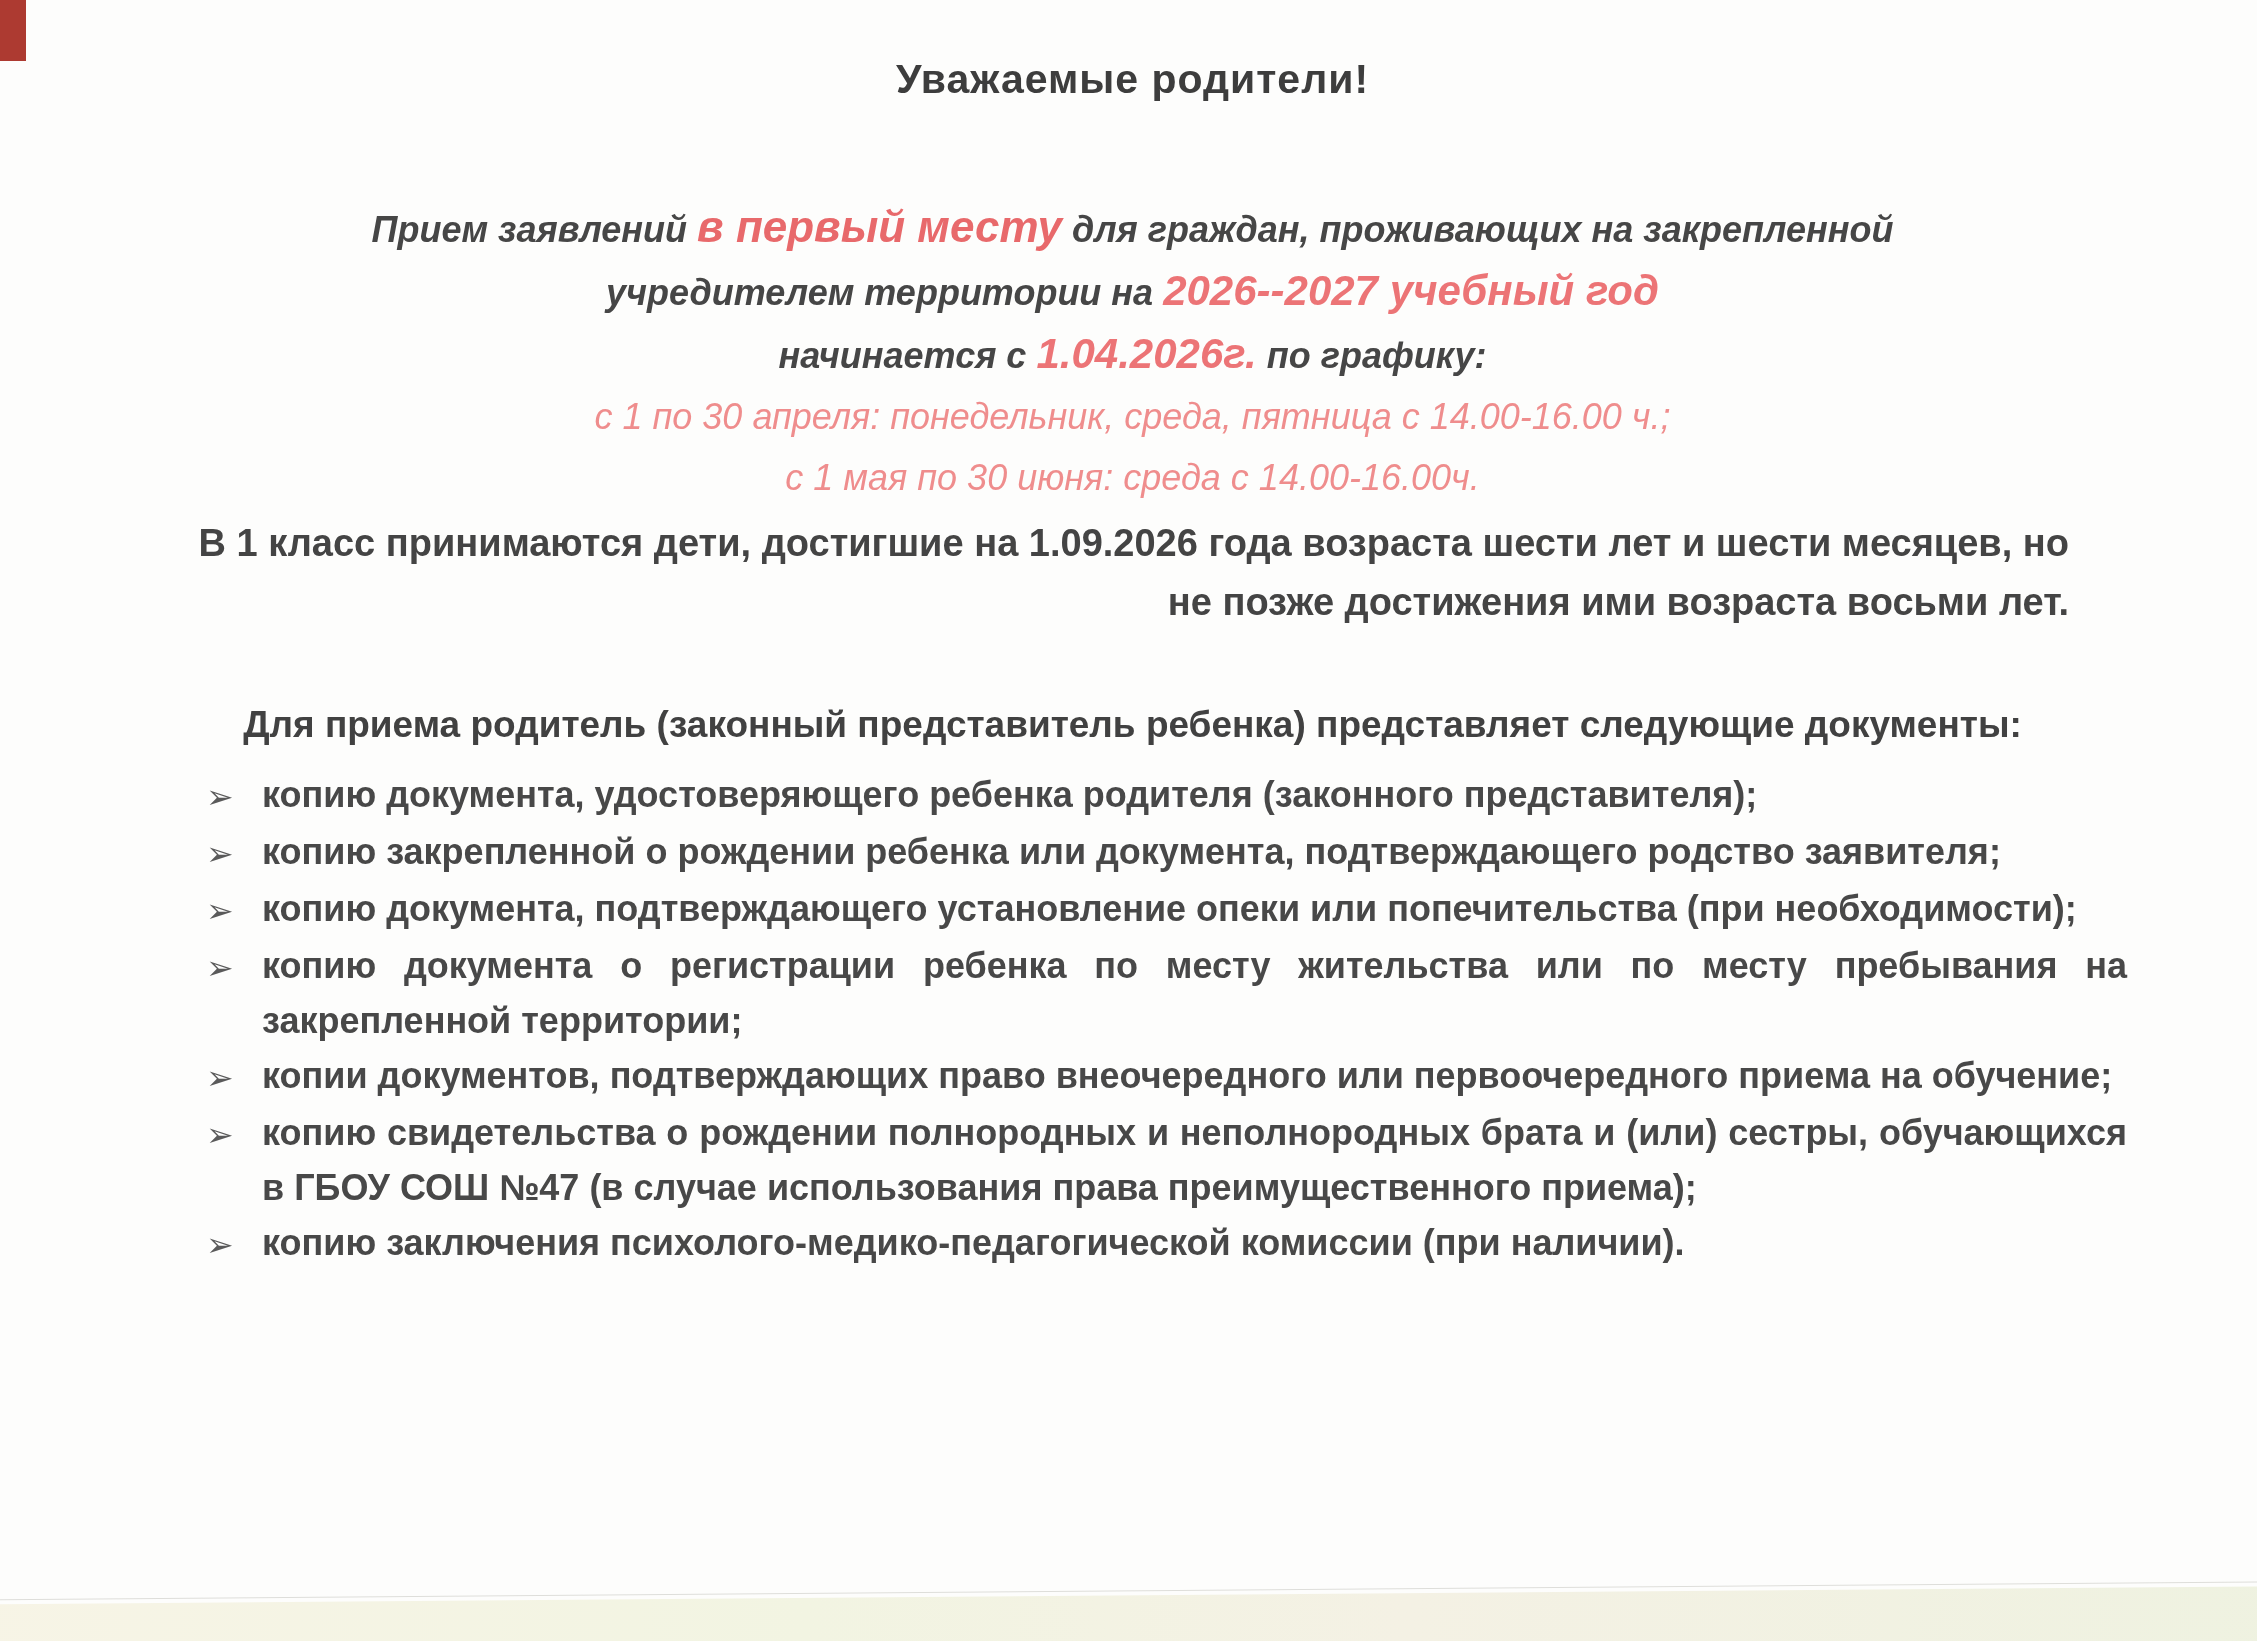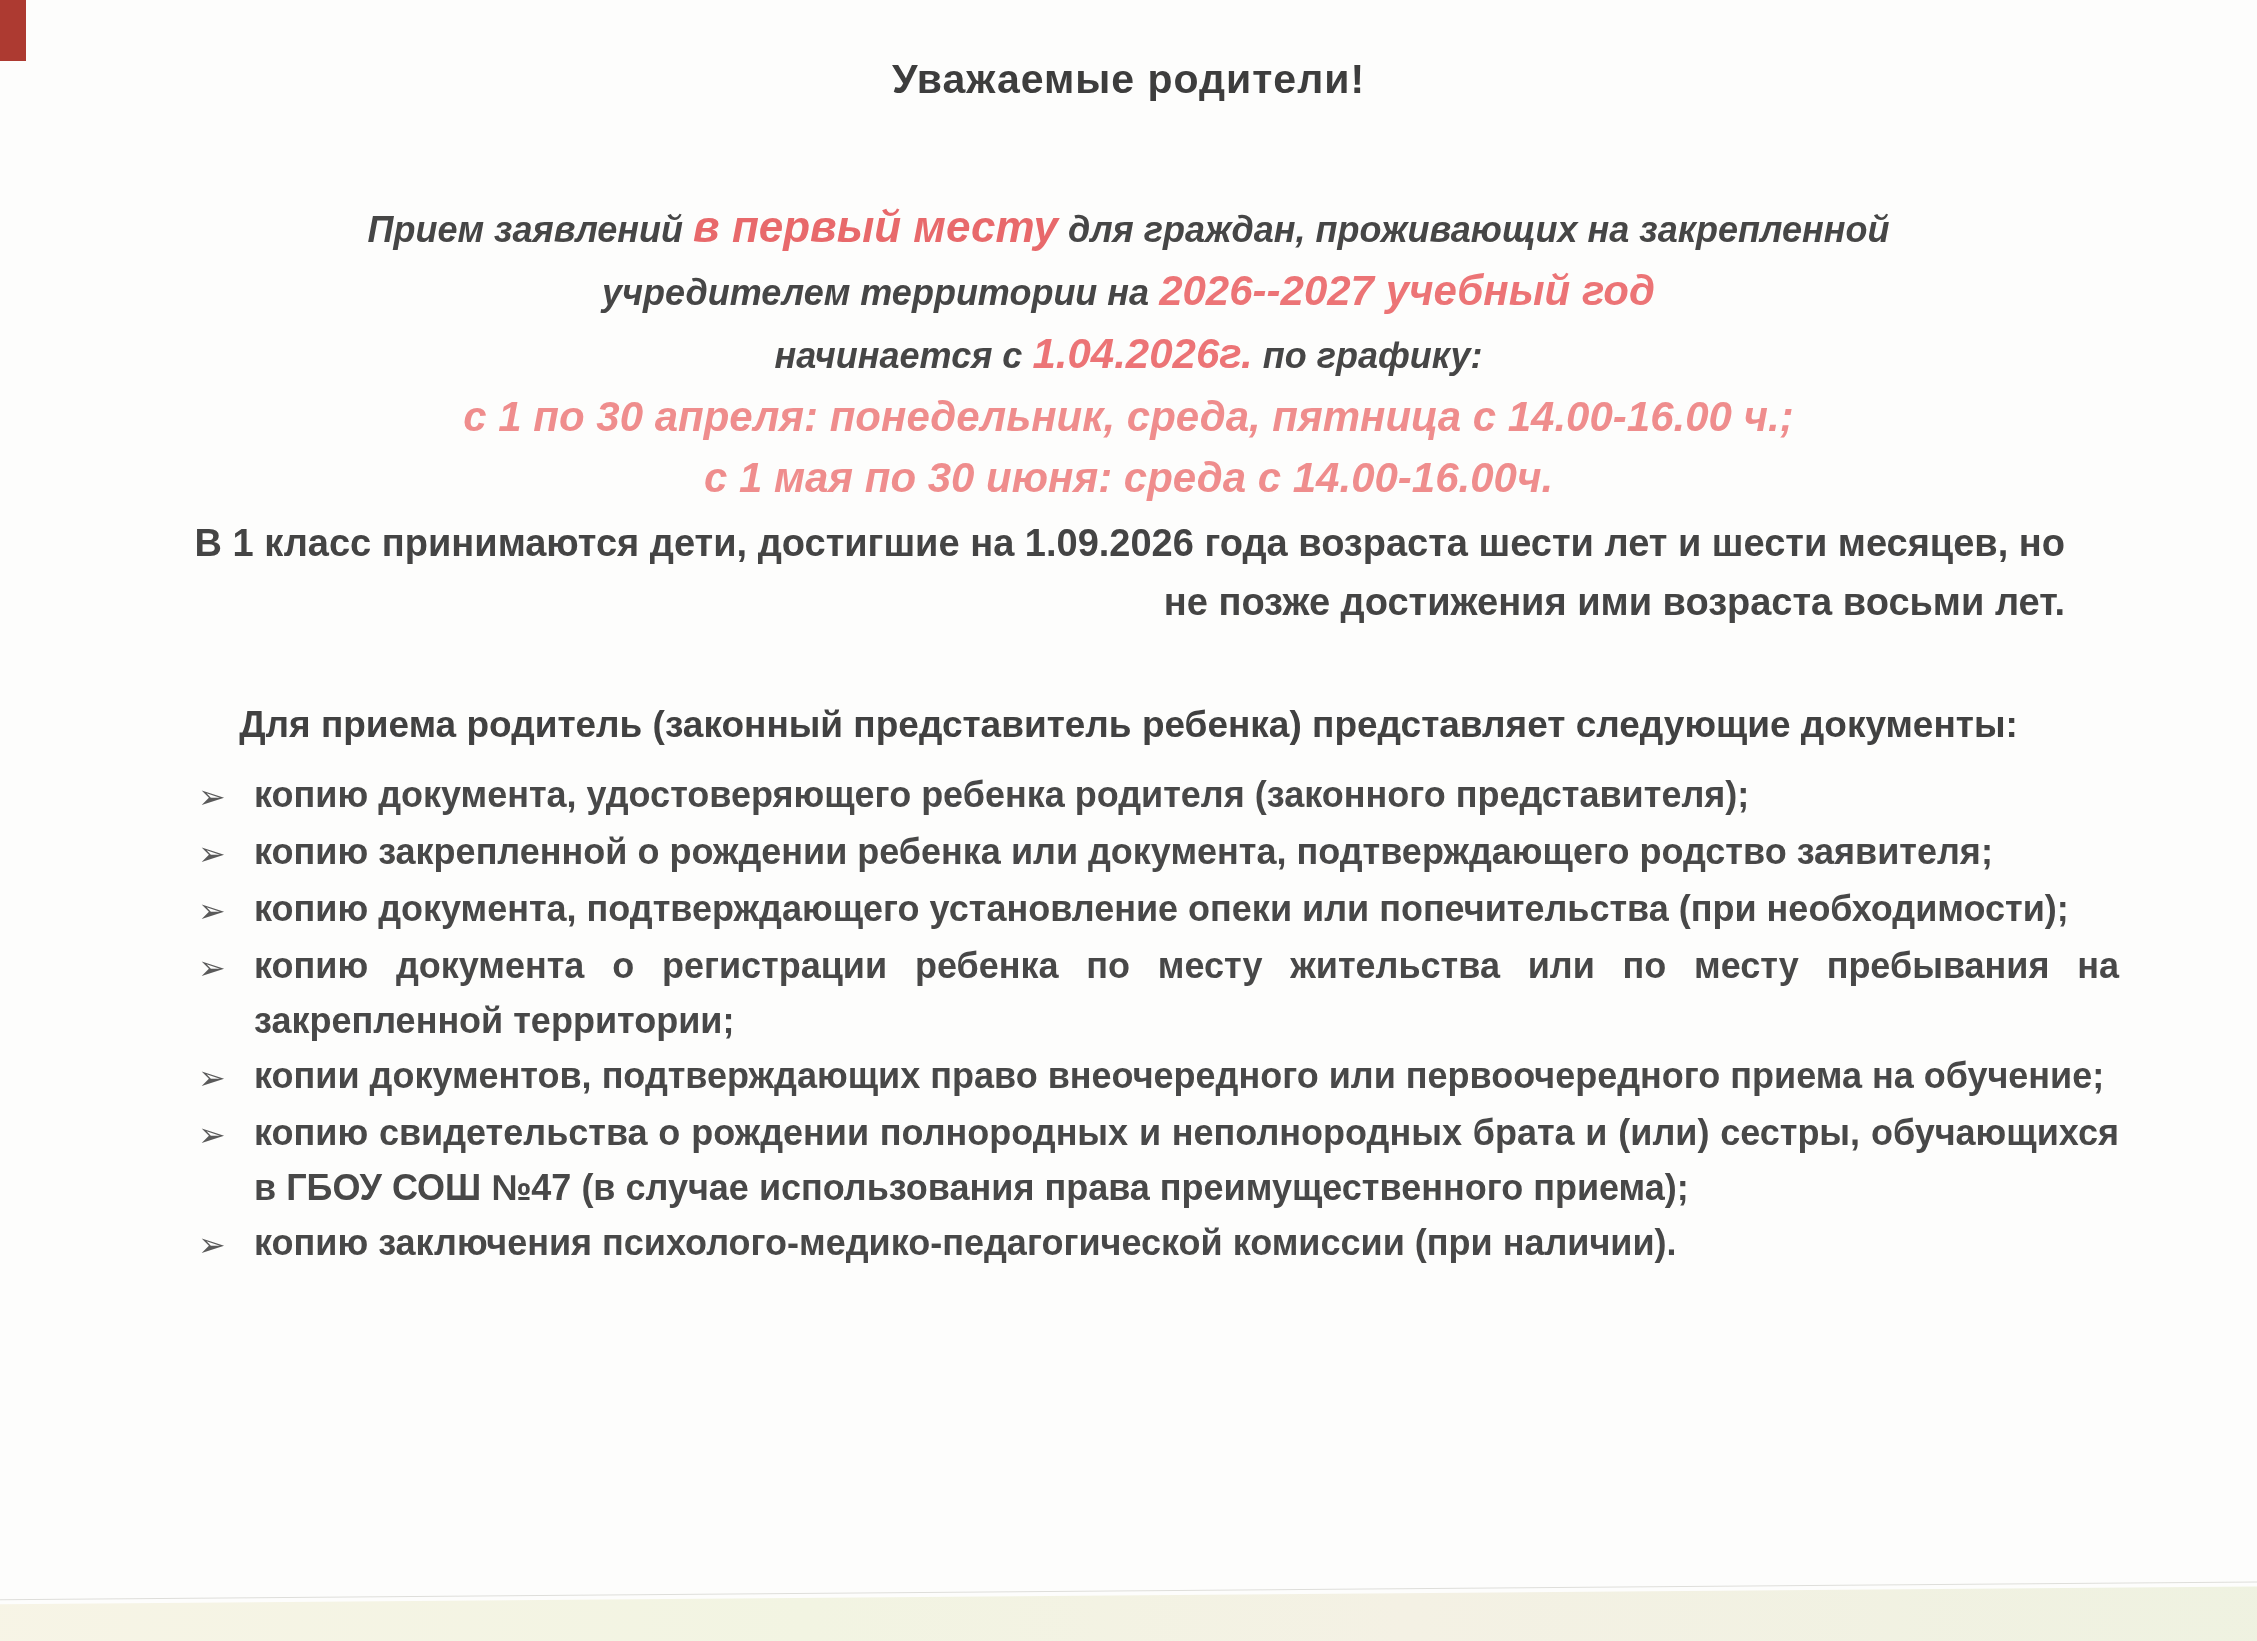--- a/index.html
+++ b/index.html
@@ -8,20 +8,21 @@
     font-family: "Liberation Sans", sans-serif;
     background: #e9e9e9;
   }
   .page {
     position: relative;
     width: 2257px;
     height: 1641px;
     background: #fdfdfc;
     overflow: hidden;
     color: #424242;
+    padding-left: 8px;
   }
   
   .corner-artifact {
     position: absolute;
     top: 0; left: 0;
     width: 26px; height: 61px;
     background: #ad3a31;
   }
   .bottom-shadow-line {
     position: absolute;
@@ -53,21 +54,21 @@
     font-style: italic;
     font-weight: bold;
     text-align: center;
     font-size: 36px;
     color: #464646;
   }
   .intro .line { line-height: 61px; min-height: 61px; }
   .red-big    { font-size: 44px; font-weight: bold; }
   .red-mid    { font-size: 42px; font-weight: bold; }
   .red-date   { font-size: 42px; font-weight: bold; margin-top: 24px; }
-  .schedule   { font-size: 42px; font-weight: bold; }
+  .schedule   { font-size: 36px; font-weight: normal; }
   .center-par {
     text-align: right;
     font-weight: bold;
     font-size: 38px;
     line-height: 59px;
     color: #444444;
     max-width: 1873px;
     margin: 5.8px auto 0 auto;
   }
   .docs-heading {

